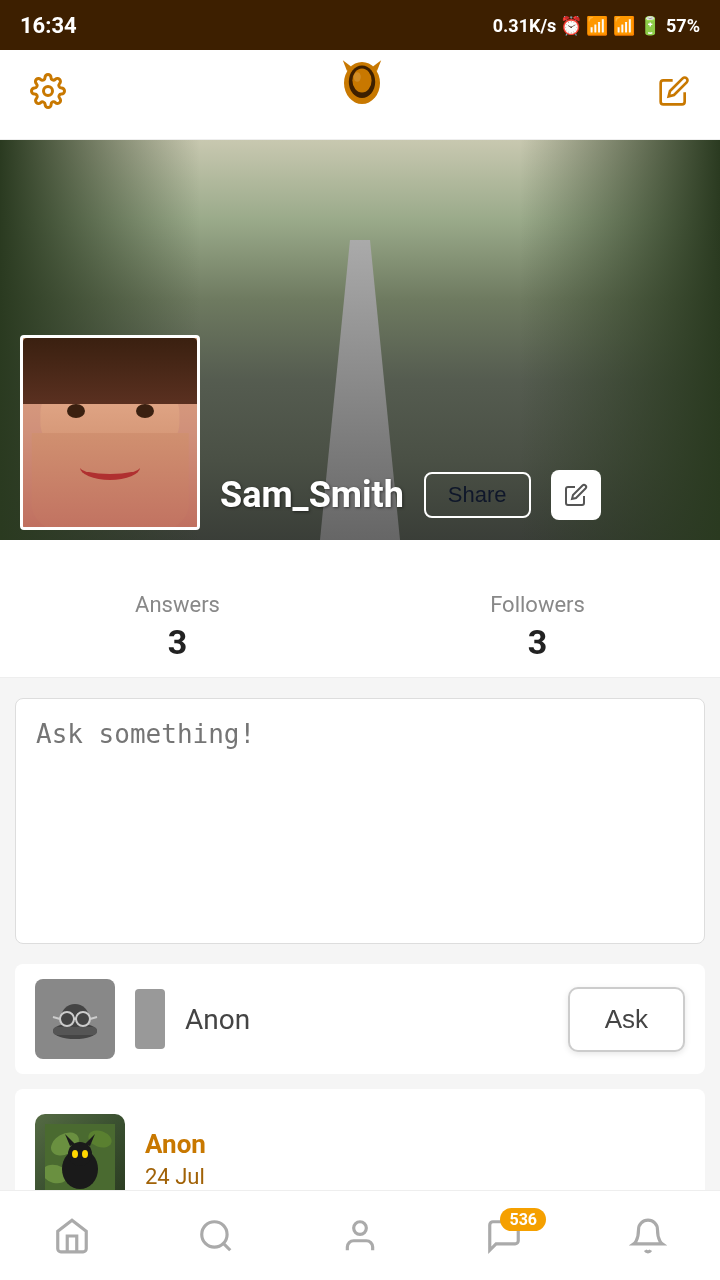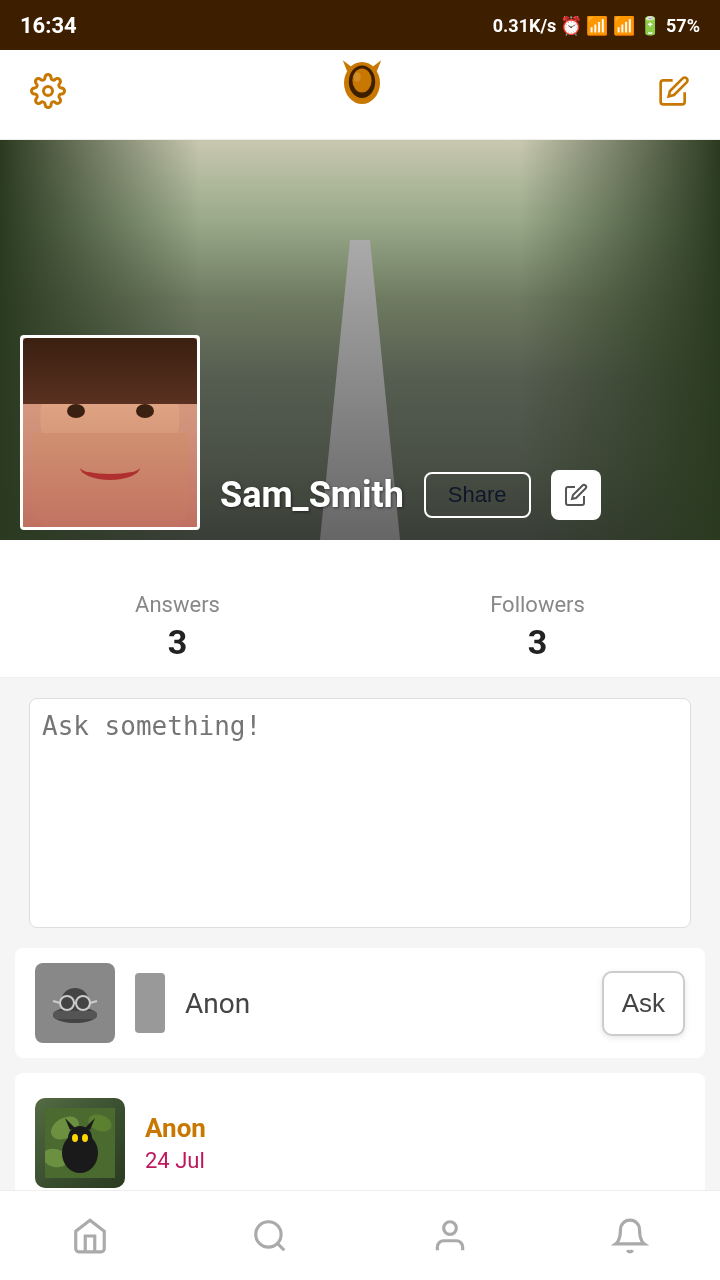--- a/index.html
+++ b/index.html
@@ -181,24 +181,24 @@
     }
     .stat-value {
       font-size: 34px;
       font-weight: bold;
       color: #222;
     }
 
     
     .ask-box-container {
       background: white;
-      margin: 20px 29px;
+      margin: 20px 15px;
       border: 1.5px solid #ddd;
       border-radius: 8px;
-      padding: 12px;
+      padding: 20px;
     }
     .ask-textarea {
       width: 100%;
       height: 200px;
       border: none;
       outline: none;
       resize: none;
       font-size: 26px;
       color: #aaa;
     }
@@ -226,21 +226,21 @@
     }
     .anon-name {
       flex: 1;
       font-size: 28px;
       color: #444;
     }
     .ask-button {
       background: white;
       border: 2px solid #ccc;
       border-radius: 10px;
-      padding: 15px 18px;
+      padding: 15px 35px;
       font-size: 26px;
       color: #444;
       cursor: pointer;
       box-shadow: 0 2px 6px rgba(0,0,0,0.1);
     }
 
     
     .feed-item {
       background: white;
       margin: 15px 15px;
@@ -265,21 +265,21 @@
       width: 100%;
       height: 100%;
       background: linear-gradient(135deg, #556b44 0%, #3a5030 50%, #2a3a20 100%);
       display: flex;
       align-items: center;
       justify-content: center;
       font-size: 40px;
     }
     .feed-meta { display: flex; flex-direction: column; gap: 5px; }
     .feed-username { font-size: 26px; color: #c87800; font-weight: bold; }
-    .feed-date { font-size: 22px; color: #be185d; }
+    .feed-date { font-size: 22px; color: #a16207; }
     .feed-question {
       font-size: 30px;
       color: #222;
       font-weight: 500;
       margin-bottom: 12px;
     }
     .feed-answer {
       font-size: 26px;
       color: #555;
       line-height: 1.4;
@@ -475,17 +475,23 @@
     </svg>
   </div>
   <div class="nav-item">
     <svg width="38" height="38" viewBox="0 0 24 24" fill="none" stroke="#aaa" stroke-width="2">
       <path d="M20 21v-2a4 4 0 0 0-4-4H8a4 4 0 0 0-4 4v2"></path>
       <circle cx="12" cy="7" r="4"></circle>
     </svg>
   </div>
   <div class="nav-item">
     <svg width="38" height="38" viewBox="0 0 24 24" fill="none" stroke="#aaa" stroke-width="2">
+      <path d="M21 15a2 2 0 0 1-2 2H7l-4 4V5a2 2 0 0 1 2-2h14a2 2 0 0 1 2 2z"></path>
+    </svg>
+    <span class="nav-badge">536</span>
+  </div>
+  <div class="nav-item">
+    <svg width="38" height="38" viewBox="0 0 24 24" fill="none" stroke="#aaa" stroke-width="2">
       <path d="M18 8A6 6 0 0 0 6 8c0 7-3 9-3 9h18s-3-2-3-9"></path>
       <path d="M13.73 21a2 2 0 0 1-3.46 0"></path>
     </svg>
   </div>
 </div>
 
 </body></html>

